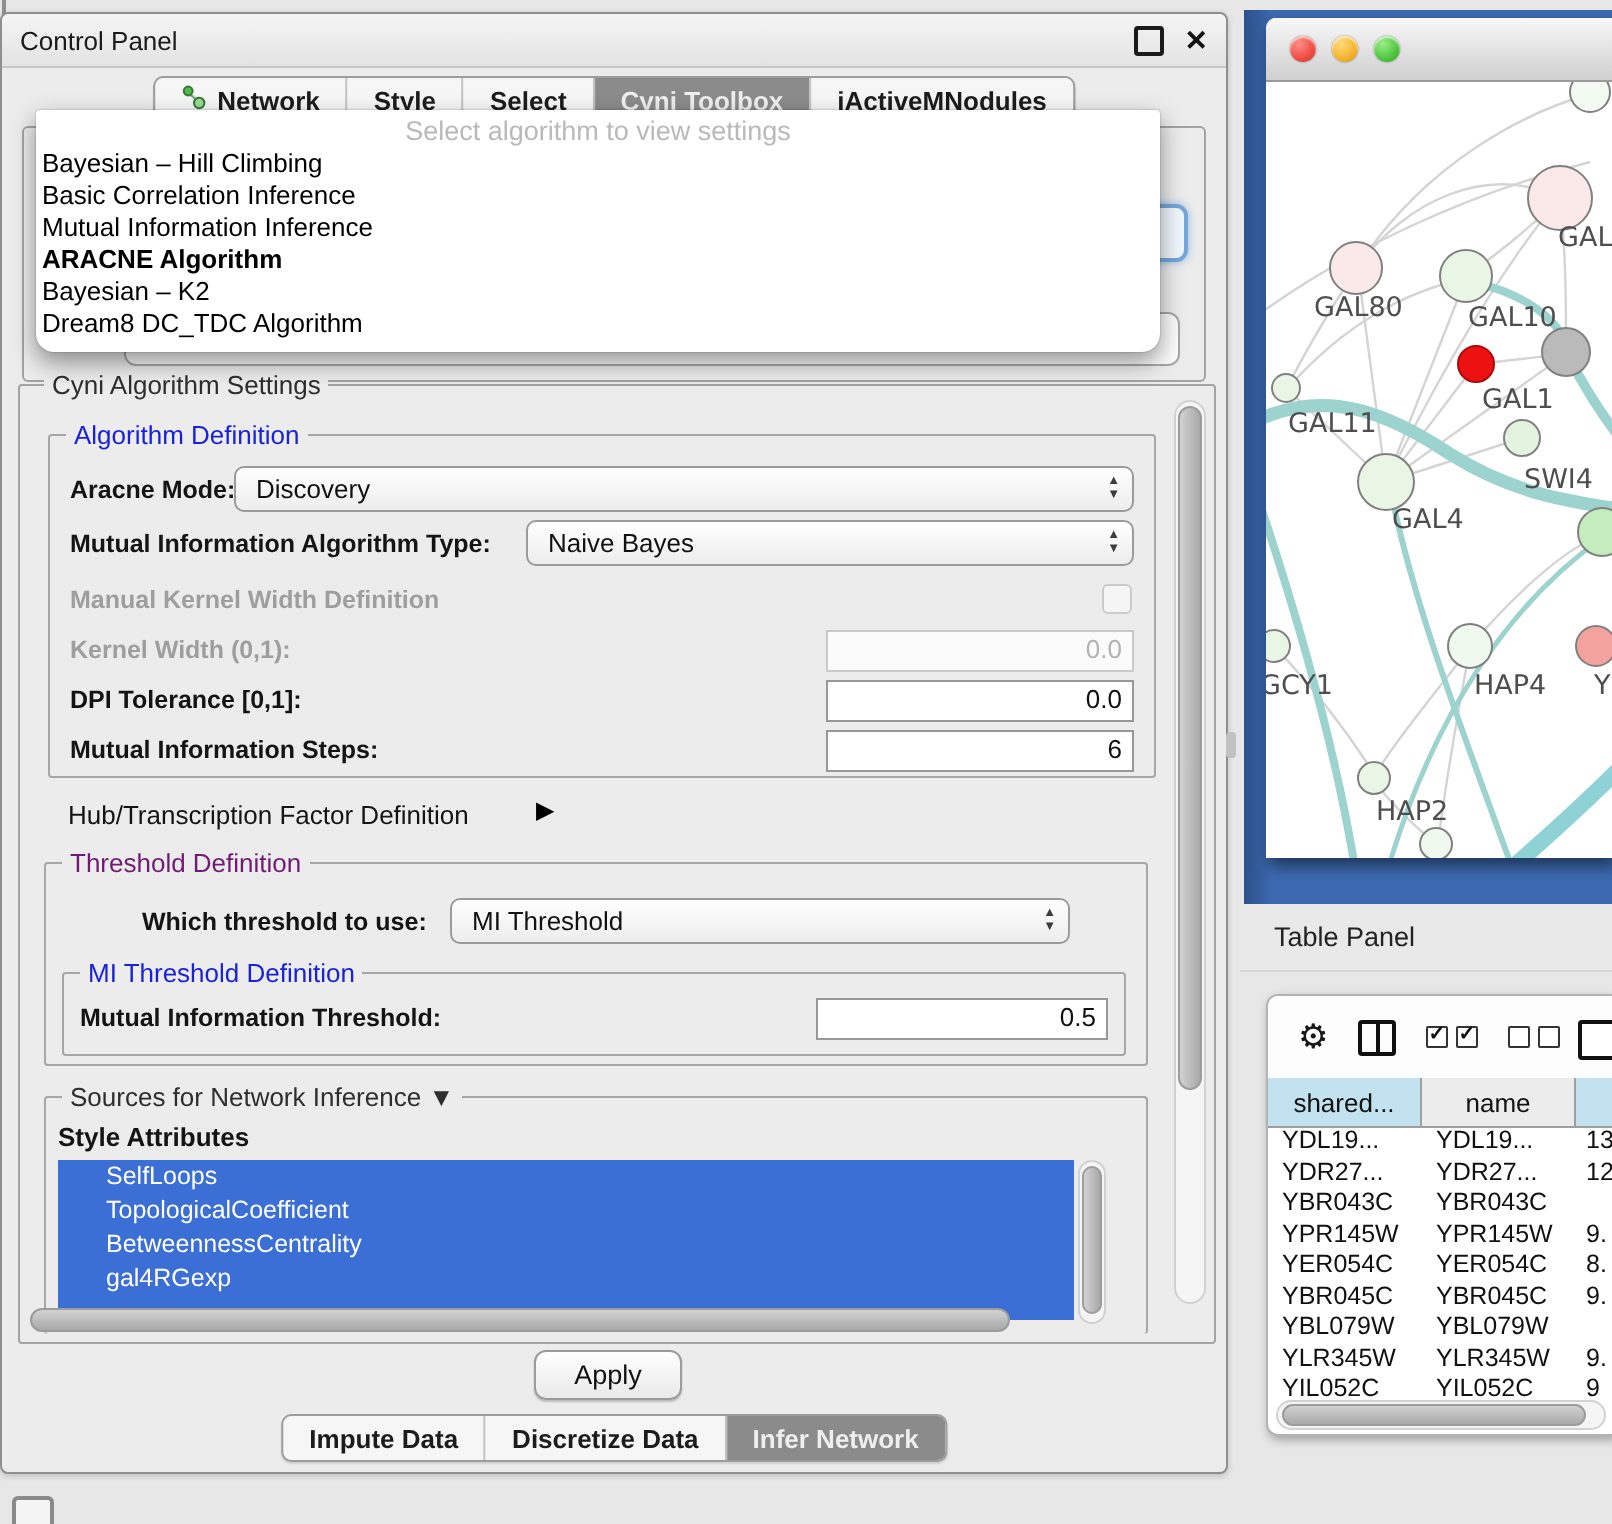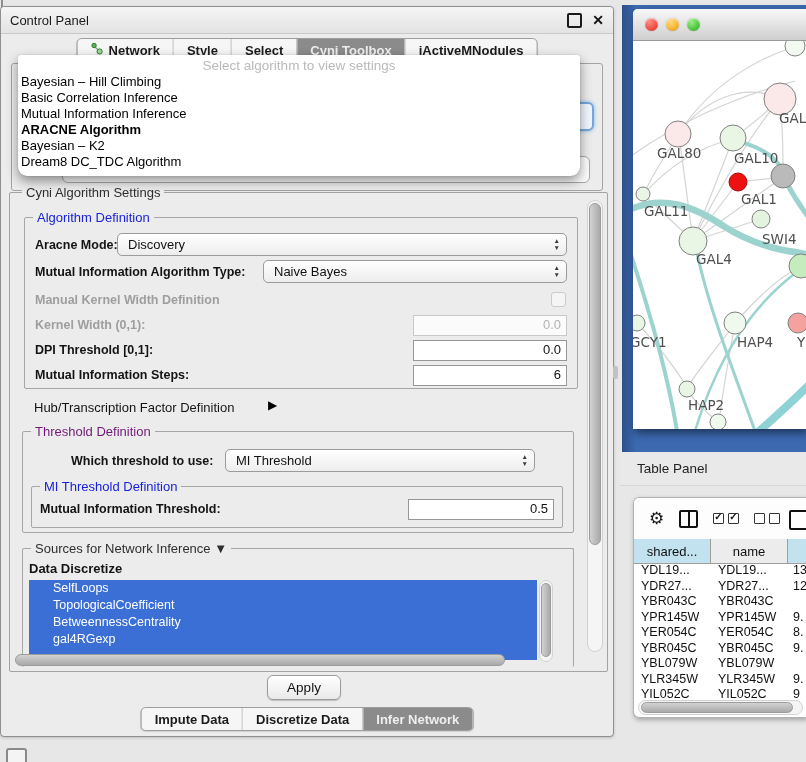--- a/index.html
+++ b/index.html
@@ -217,21 +217,21 @@
         <span>Naive Bayes</span>
         <span class="arrows">▲<br>▼</span>
       </div>
 
       <span class="lbl dis" style="left:10px;top:75px;">Manual Kernel Width Definition</span>
       <span class="cb" style="right:11px;top:74px;"></span>
 
       <span class="lbl dis" style="left:10px;top:100px;">Kernel Width (0,1):</span>
       <div class="field dis" style="right:10px;top:97px;width:142px;">0.0</div>
 
-      <span class="lbl" style="left:10px;top:125px;">DPI Threshold [0,1]:</span>
+      <span class="lbl" style="left:10px;top:125px;">DPI Tolerance [0,1]:</span>
       <div class="field" style="right:10px;top:122px;width:142px;">0.0</div>
 
       <span class="lbl" style="left:10px;top:150px;">Mutual Information Steps:</span>
       <div class="field" style="right:10px;top:147px;width:142px;">6</div>
     </div>
 
     <span class="lbl" style="left:24px;top:207px;font-weight:normal;font-size:13px;">Hub/Transcription Factor Definition</span>
     <span class="arrow-right" style="position:absolute;left:258px;top:205px;">▶</span>
 
     <div class="group" style="left:12px;top:238px;width:550px;height:100px;">
@@ -245,21 +245,21 @@
 
       <div class="group" style="left:8px;top:54px;right:10px;height:40px;">
         <span class="legend blue">MI Threshold Definition</span>
         <span class="lbl" style="left:8px;top:15px;text-align:right;">Mutual Information Threshold:</span>
         <div class="field" style="right:8px;top:12px;width:134px;">0.5</div>
       </div>
     </div>
 
     <div class="group" style="left:12px;top:355px;width:550px;height:118px;border-bottom:none;">
       <span class="legend plain"><span>Sources for Network Inference</span> <span>▼</span></span>
-      <span class="lbl" style="left:6px;top:12px;font-size:13px;">Data Discretize</span>
+      <span class="lbl" style="left:6px;top:12px;font-size:13px;">Style Attributes</span>
       <div class="attr-list" style="left:6px;top:31px;width:508px;height:80px;" id="attr-list">
           <div class="attr-item">SelfLoops</div>
           <div class="attr-item">TopologicalCoefficient</div>
           <div class="attr-item">BetweennessCentrality</div>
           <div class="attr-item">gal4RGexp</div>
         </div>
       <div class="sb-track" style="left:516px;top:31px;width:12px;height:80px;">
         <div class="sb-thumb v" style="left:1px;right:1px;top:2px;height:72px;"></div>
       </div>
     </div>

